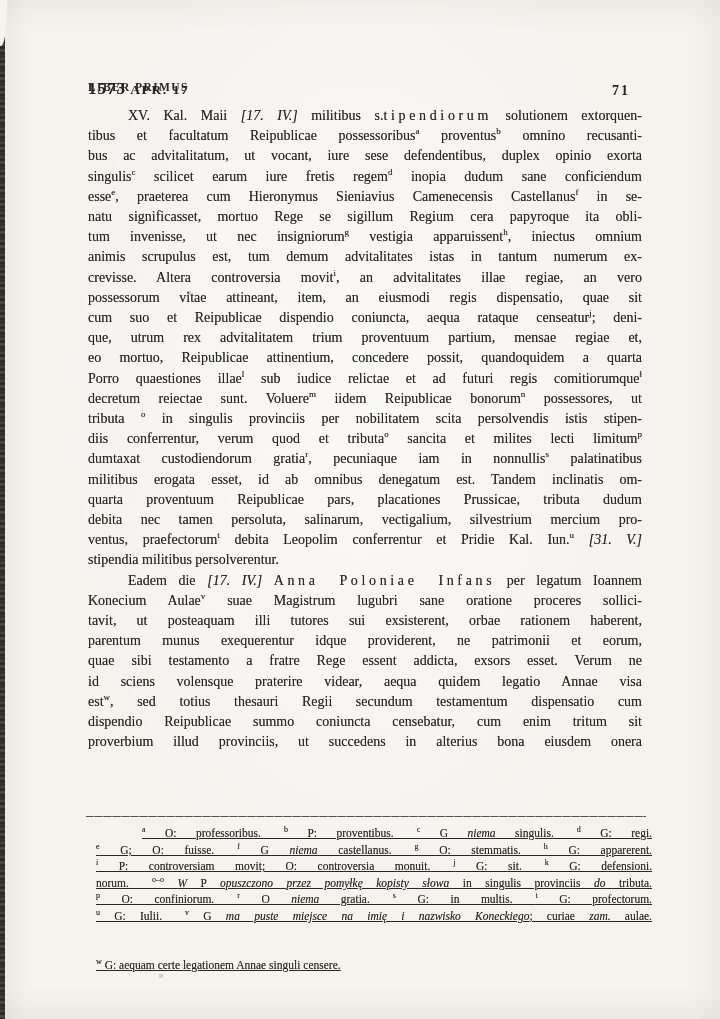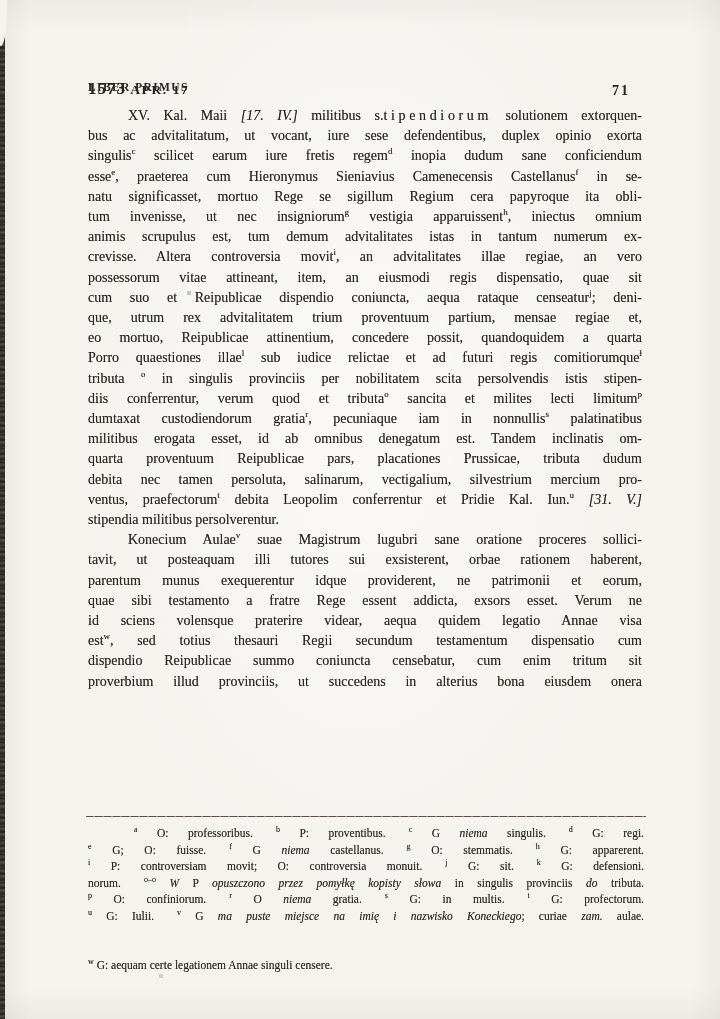--- a/index.html
+++ b/index.html
@@ -40,23 +40,24 @@
   }
   .tline{text-align:justify;text-align-last:justify;white-space:normal;}
   .para .tline:first-child{padding-left:40px;}
   .p1 .tline:last-child{text-align-last:left;}
   sup{font-size:9px;line-height:0;vertical-align:super;letter-spacing:0;}
   i{font-style:italic;}
   .sp{letter-spacing:.26em;word-spacing:.4em;margin-top:8px;}
   .rule{position:absolute;left:86px;top:816px;width:560px;height:1px;
     background:repeating-linear-gradient(90deg,#57514a 0 7px,#8a847c 7px 9px);}
   .fnotes{
-    position:absolute;left:88px;top:825px;width:556px;
+    position:absolute;left:96px;top:825px;width:556px;
     font-size:11.5px;line-height:16.6px;
     text-shadow:0 0 .4px rgba(43,38,34,.5);
+    text-decoration:underline;
   }
   .fnotes .tline:first-child{padding-left:46px;}
   .fnotes .tline:last-child{text-align-last:left;margin-top:32px;}
   .fnotes sup{font-size:8px;}
 </style>
 </head>
 <body>
 
 <div class="page">
   <div class="edge"></div>
@@ -65,42 +66,45 @@
 
   <div class="header">
     <div class="h-date"><span class="yr">1573</span><span> APR. 17</span></div>
     <div class="h-title">LIBER PRIMUS</div>
     <div class="h-page">71</div>
   </div>
 
   <div class="text-block">
     <div class="para p1">
         <div class="tline">XV. Kal. Maii <i>[17. IV.]</i> militibus s.<span class="sp">tipendiorum</span> solutionem extorquen-</div>
+        <div class="tline">tibus et facultatum Reipublicae possessoribus<sup>a</sup> proventus<sup>b</sup> omnino recusanti-</div>
         <div class="tline">bus ac advitalitatum, ut vocant, iure sese defendentibus, duplex opinio exorta</div>
         <div class="tline">singulis<sup>c</sup> scilicet earum iure fretis regem<sup>d</sup> inopia dudum sane conficiendum</div>
         <div class="tline">esse<sup>e</sup>, praeterea cum Hieronymus Sieniavius Camenecensis Castellanus<sup>f</sup> in se-</div>
         <div class="tline">natu significasset, mortuo Rege se sigillum Regium cera papyroque ita obli-</div>
         <div class="tline">tum invenisse, ut nec insigniorum<sup>g</sup> vestigia apparuissent<sup>h</sup>, iniectus omnium</div>
         <div class="tline">animis scrupulus est, tum demum advitalitates istas in tantum numerum ex-</div>
         <div class="tline">crevisse. Altera controversia movit<sup>i</sup>, an advitalitates illae regiae, an vero</div>
         <div class="tline">possessorum vitae attineant, item, an eiusmodi regis dispensatio, quae sit</div>
         <div class="tline">cum suo et Reipublicae dispendio coniuncta, aequa rataque censeatur<sup>j</sup>; deni-</div>
         <div class="tline">que, utrum rex advitalitatem trium proventuum partium, mensae regiae et,</div>
         <div class="tline">eo mortuo, Reipublicae attinentium, concedere possit, quandoquidem a quarta</div>
         <div class="tline">Porro quaestiones illae<sup>l</sup> sub iudice relictae et ad futuri regis comitiorumque<sup>ł</sup></div>
+        <div class="tline">decretum reiectae sunt. Voluere<sup>m</sup> iidem Reipublicae bonorum<sup>n</sup> possessores, ut</div>
         <div class="tline">tributa <sup>o</sup> in singulis provinciis per nobilitatem scita persolvendis istis stipen-</div>
         <div class="tline">diis conferrentur, verum quod et tributa<sup>o</sup> sancita et milites lecti limitum<sup>p</sup></div>
         <div class="tline">dumtaxat custodiendorum gratia<sup>r</sup>, pecuniaque iam in nonnullis<sup>s</sup> palatinatibus</div>
         <div class="tline">militibus erogata esset, id ab omnibus denegatum est. Tandem inclinatis om-</div>
         <div class="tline">quarta proventuum Reipublicae pars, placationes Prussicae, tributa dudum</div>
         <div class="tline">debita nec tamen persoluta, salinarum, vectigalium, silvestrium mercium pro-</div>
         <div class="tline">ventus, praefectorum<sup>t</sup> debita Leopolim conferrentur et Pridie Kal. Iun.<sup>u</sup> <i>[31. V.]</i></div>
         <div class="tline">stipendia militibus persolverentur.</div>
       </div>
     <div class="para p2">
+        <div class="tline">Eadem die <i>[17. IV.]</i> <span class="sp">Anna Poloniae Infans</span> per legatum Ioannem</div>
         <div class="tline">Konecium Aulae<sup>v</sup> suae Magistrum lugubri sane oratione proceres sollici-</div>
         <div class="tline">tavit, ut posteaquam illi tutores sui exsisterent, orbae rationem haberent,</div>
         <div class="tline">parentum munus exequerentur idque providerent, ne patrimonii et eorum,</div>
         <div class="tline">quae sibi testamento a fratre Rege essent addicta, exsors esset. Verum ne</div>
         <div class="tline">id sciens volensque praterire videar, aequa quidem legatio Annae visa</div>
         <div class="tline">est<sup>w</sup>, sed totius thesauri Regii secundum testamentum dispensatio cum</div>
         <div class="tline">dispendio Reipublicae summo coniuncta censebatur, cum enim tritum sit</div>
         <div class="tline">proverbium illud provinciis, ut succedens in alterius bona eiusdem onera</div>
       </div>
   </div>

